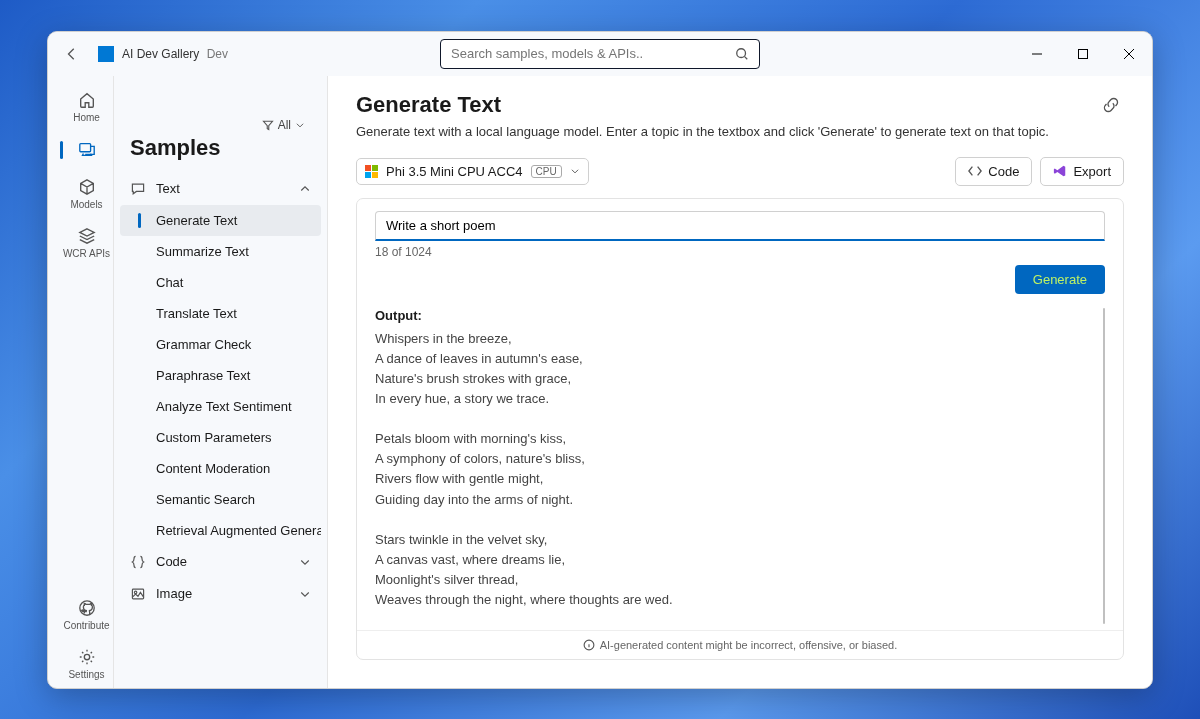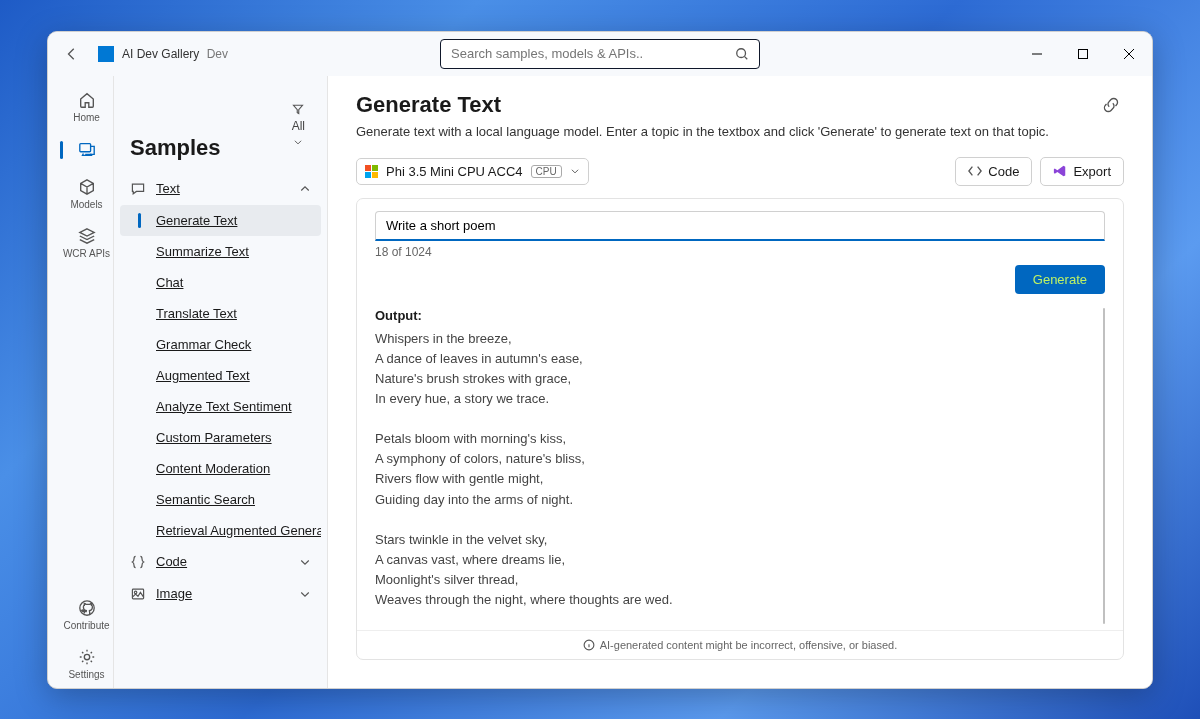--- a/index.html
+++ b/index.html
@@ -54,22 +54,22 @@
 
 .sidebar {
   width:214px; background:#f7f9fc; border-right:1px solid #e5e5e5;
   display:flex; flex-direction:column; overflow:hidden;
 }
 .sidebar-head {
   display:flex; align-items:center; justify-content:space-between;
   padding:14px 16px 8px;
 }
 .sidebar-head h2 { font-size:22px; font-weight:700;margin-top:45px; }
-.filter-btn { display:flex; align-items:center; gap:4px; font-size:12px; color:#444; cursor:pointer; padding:4px 6px; border-radius:4px;flex-direction:column; }
-.nav { flex:1; overflow-y:auto; padding:4px 6px 0;text-decoration:underline; }
+.filter-btn { display:flex; align-items:center; gap:4px; font-size:12px; color:#444; cursor:pointer; padding:4px 6px; border-radius:4px; }
+.nav { flex:1; overflow-y:auto; padding:4px 6px 0; }
 .nav-cat {
   display:flex; align-items:center; gap:10px; padding:8px 10px;
   cursor:pointer; border-radius:4px; font-size:13px; color:#1a1a1a;
 }
 .nav-cat .chev { margin-left:auto; }
 .nav-item {
   display:flex; align-items:center; padding:8px 10px 8px 36px;
   cursor:pointer; border-radius:4px; font-size:13px; color:#1a1a1a;
   position:relative; white-space:nowrap; overflow:hidden; text-overflow:ellipsis;
 }
@@ -266,21 +266,21 @@
         <div class="nav-item">
             <span>Chat</span>
           </div>
         <div class="nav-item">
             <span>Translate Text</span>
           </div>
         <div class="nav-item">
             <span>Grammar Check</span>
           </div>
         <div class="nav-item">
-            <span>Augmented Text</span>
+            <span>Paraphrase Text</span>
           </div>
         <div class="nav-item">
             <span>Analyze Text Sentiment</span>
           </div>
         <div class="nav-item">
             <span>Custom Parameters</span>
           </div>
         <div class="nav-item">
             <span>Content Moderation</span>
           </div>

